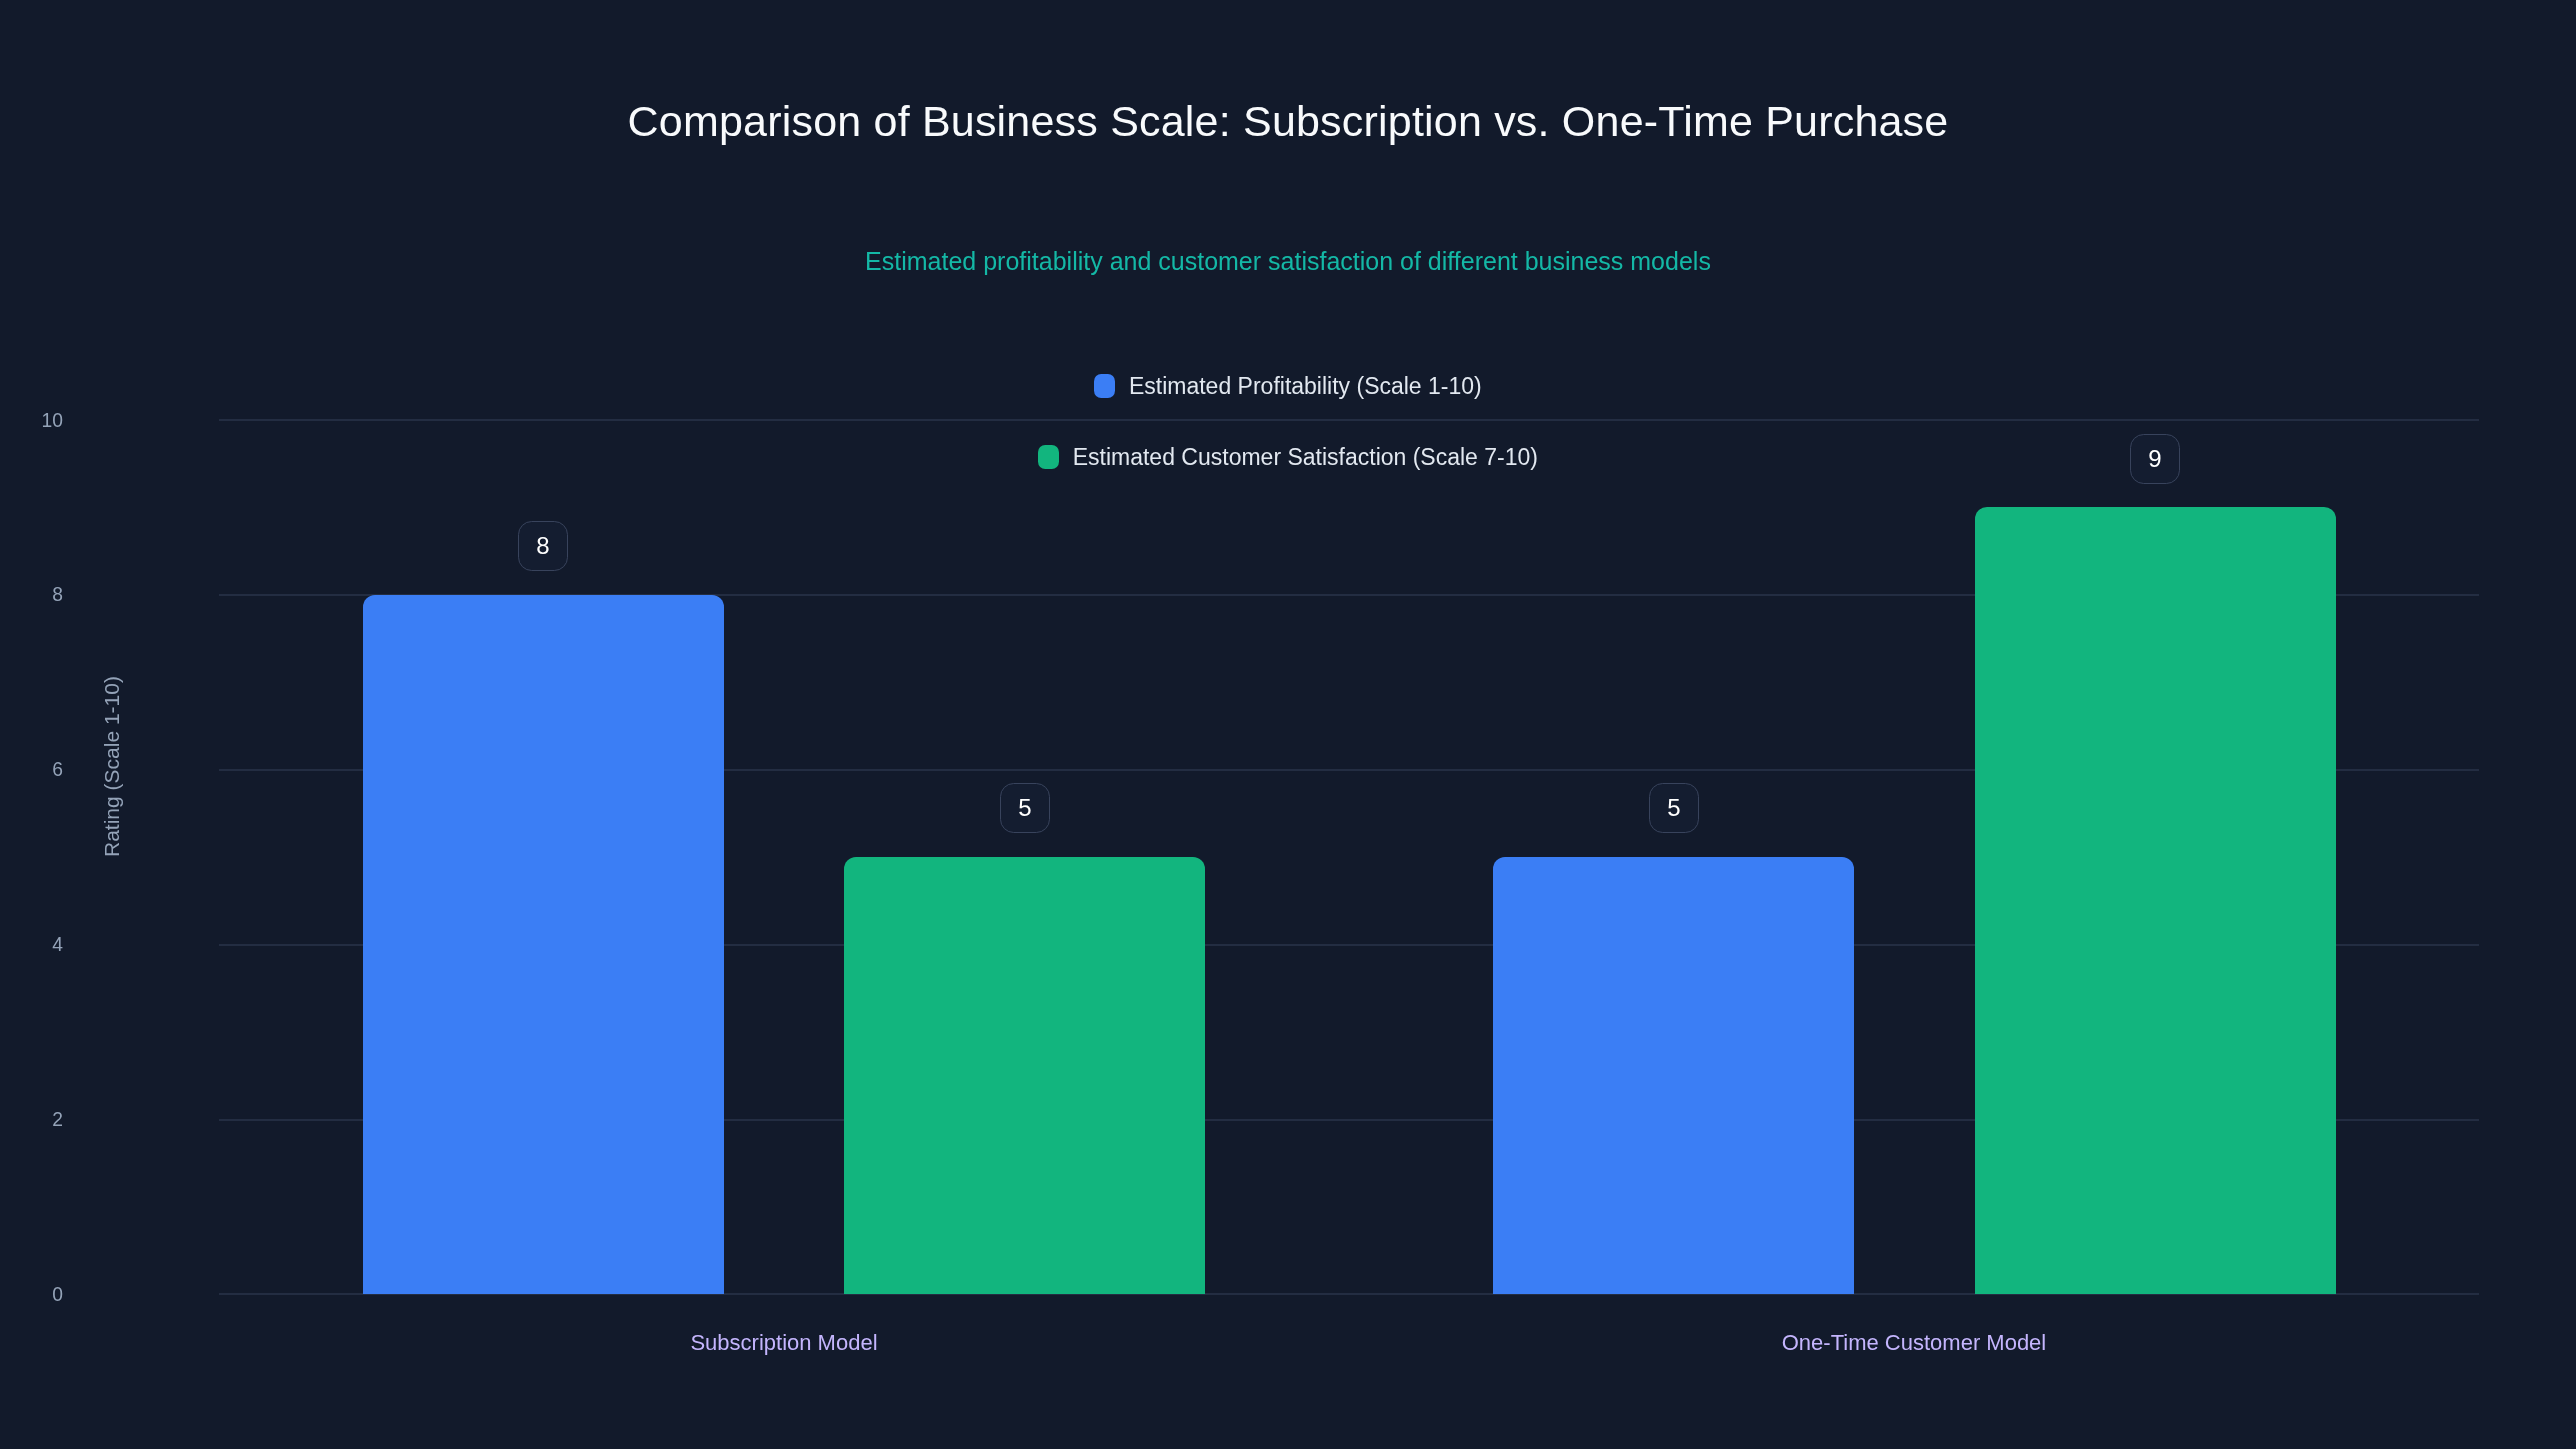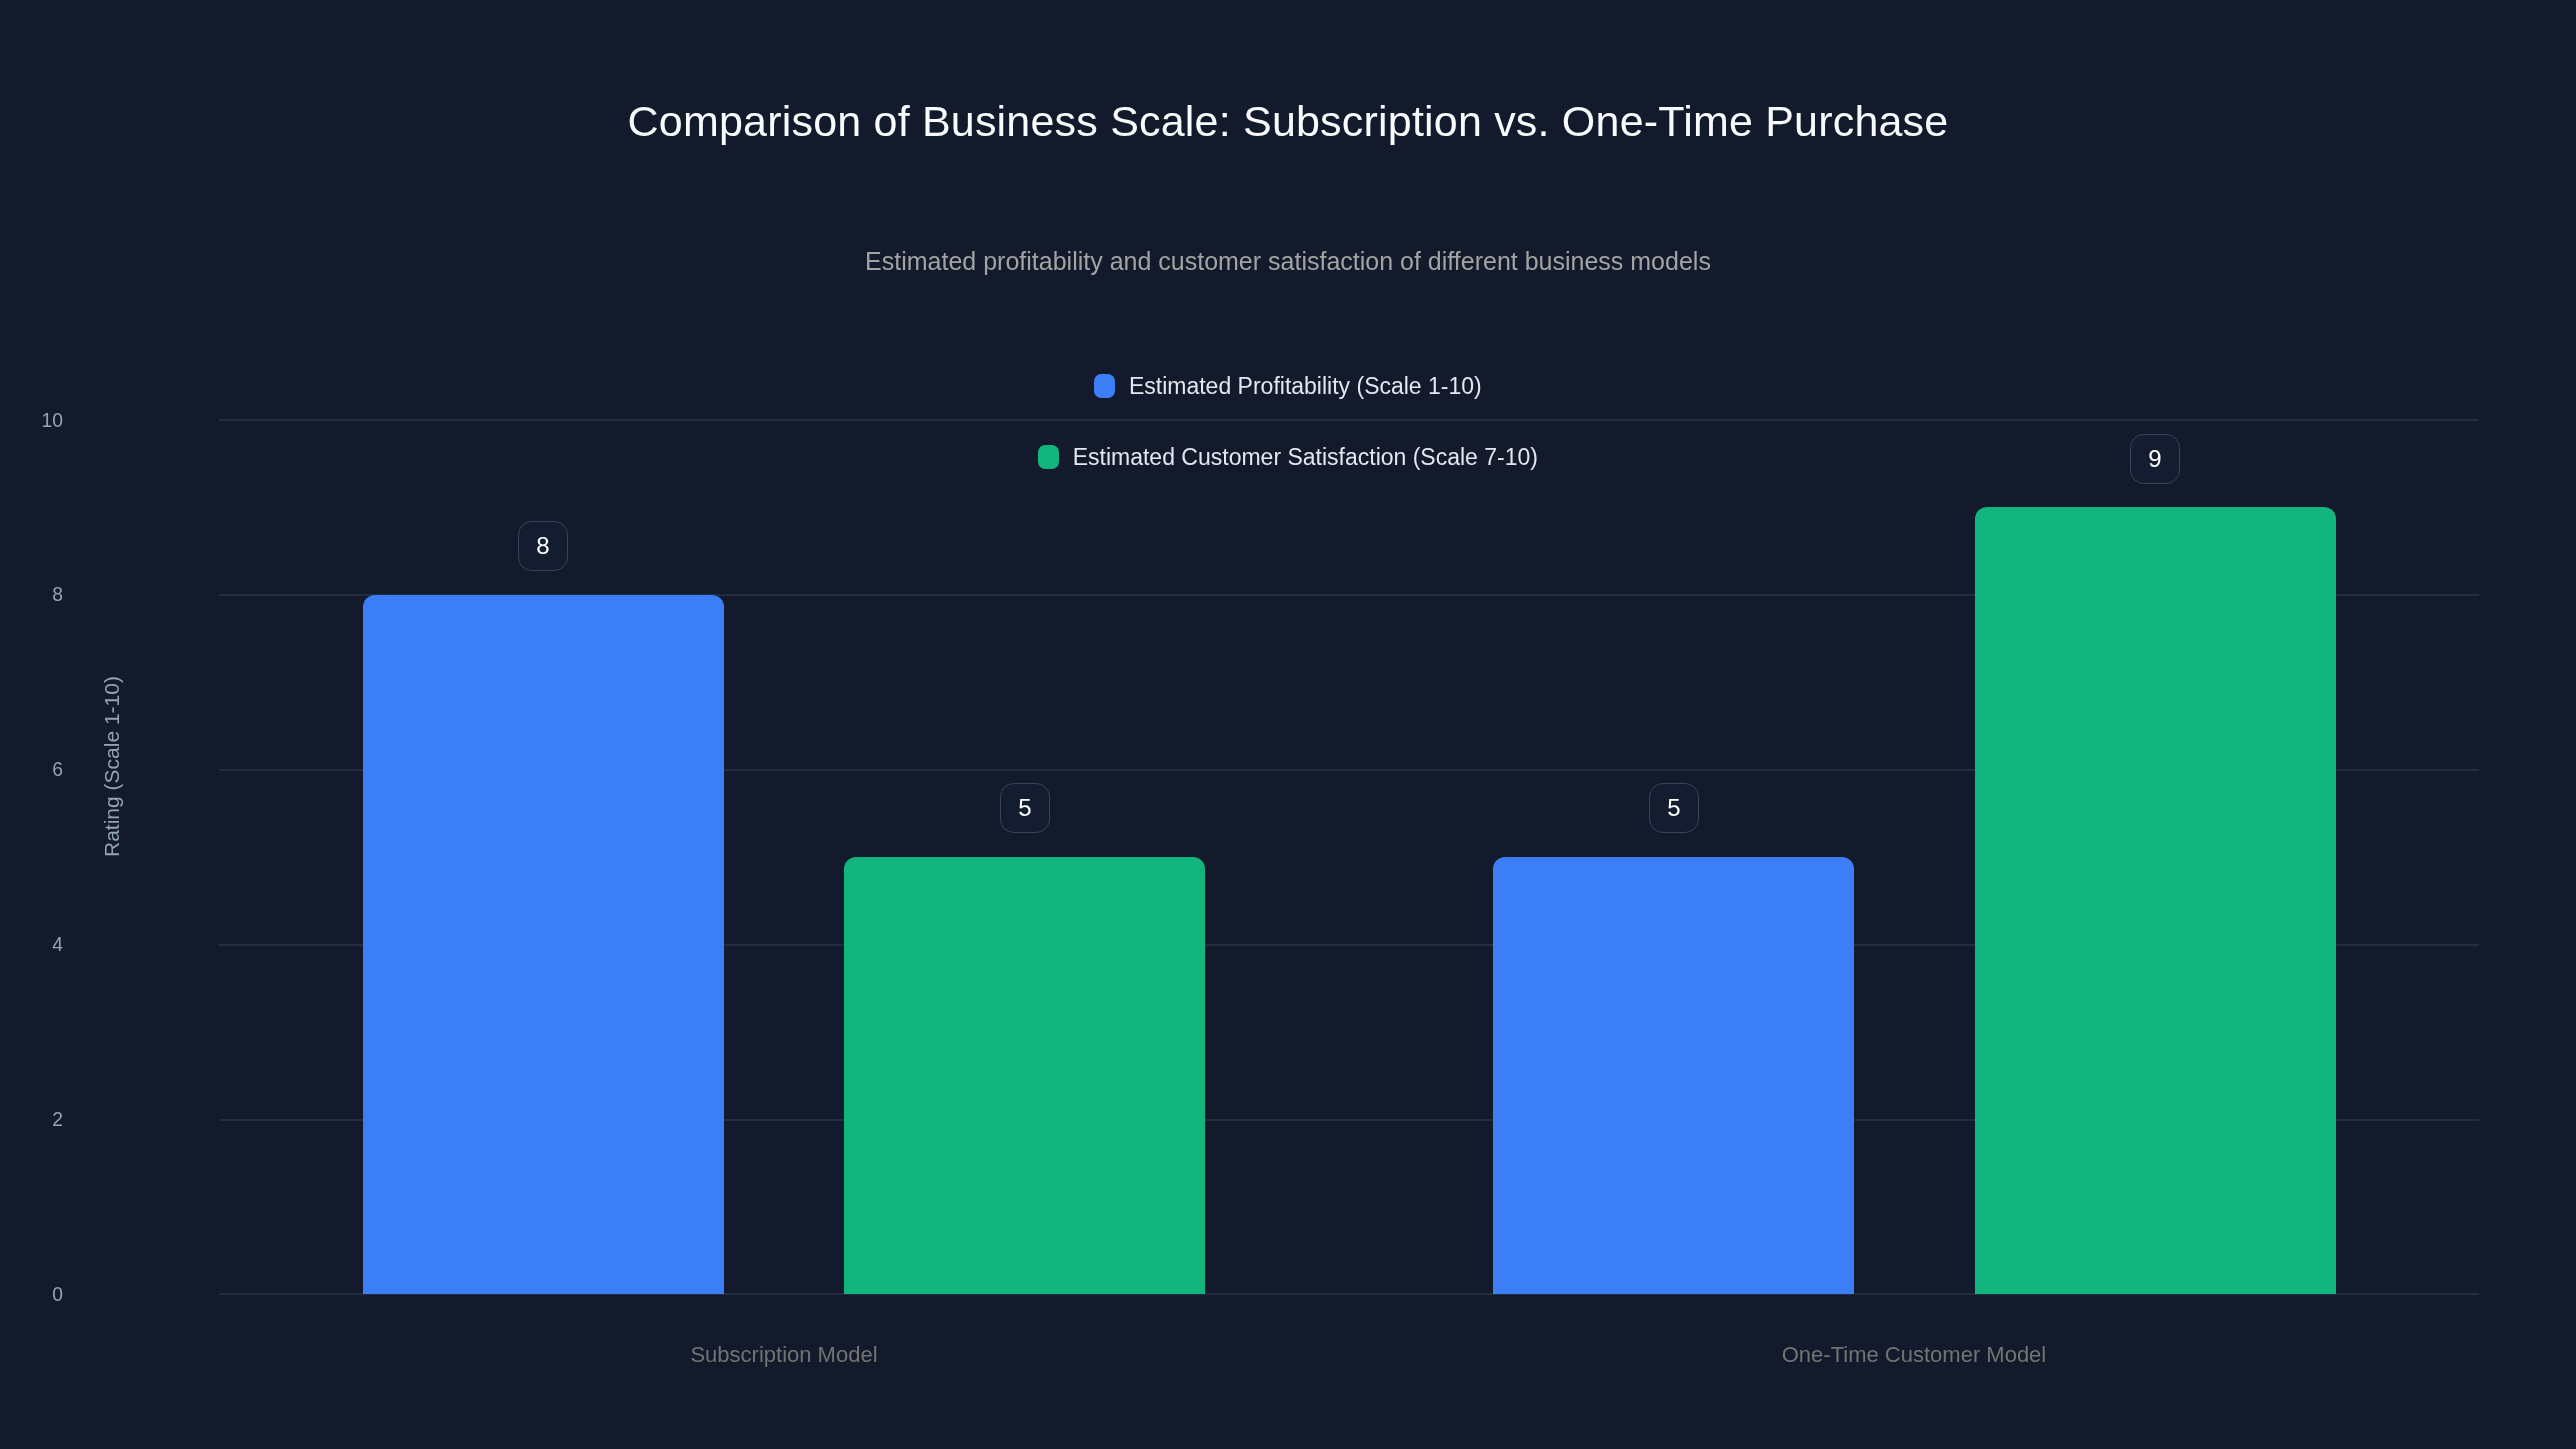--- a/index.html
+++ b/index.html
@@ -25,21 +25,21 @@
     color: #f8fafc;
     letter-spacing: 0.2px;
     line-height: 1.12;
   }
   #chart-subtitle {
     position: absolute;
     left: 0; right: 0; top: 246px;
     text-align: center;
     font-size: 25px;
     font-weight: 400;
-    color: #a3a3a3;
+    color: #14b8a6;
     line-height: 1.2;
   }
 
   
   #legend {
     position: absolute;
     left: 0; right: 0; top: 374px;
     display: flex;
     justify-content: center;
     align-items: center;
@@ -118,24 +118,23 @@
     display: flex;
     align-items: center;
     justify-content: center;
     line-height: 1;
   }
   .xtick-label {
     position: absolute;
     transform: translateX(-50%);
     top: 1332px;
     font-size: 22px;
-    color: #737373;
+    color: #c4b5fd;
     white-space: nowrap;
     line-height: 1;
-    margin-top: 12px;
   }
 </style>
 </head>
 <body>
 
 <div id="root">
 
   <div id="chart-title">Comparison of Business Scale: Subscription vs. One-Time Purchase</div>
 
   <div id="chart-subtitle">Estimated profitability and customer satisfaction of different business models</div>

